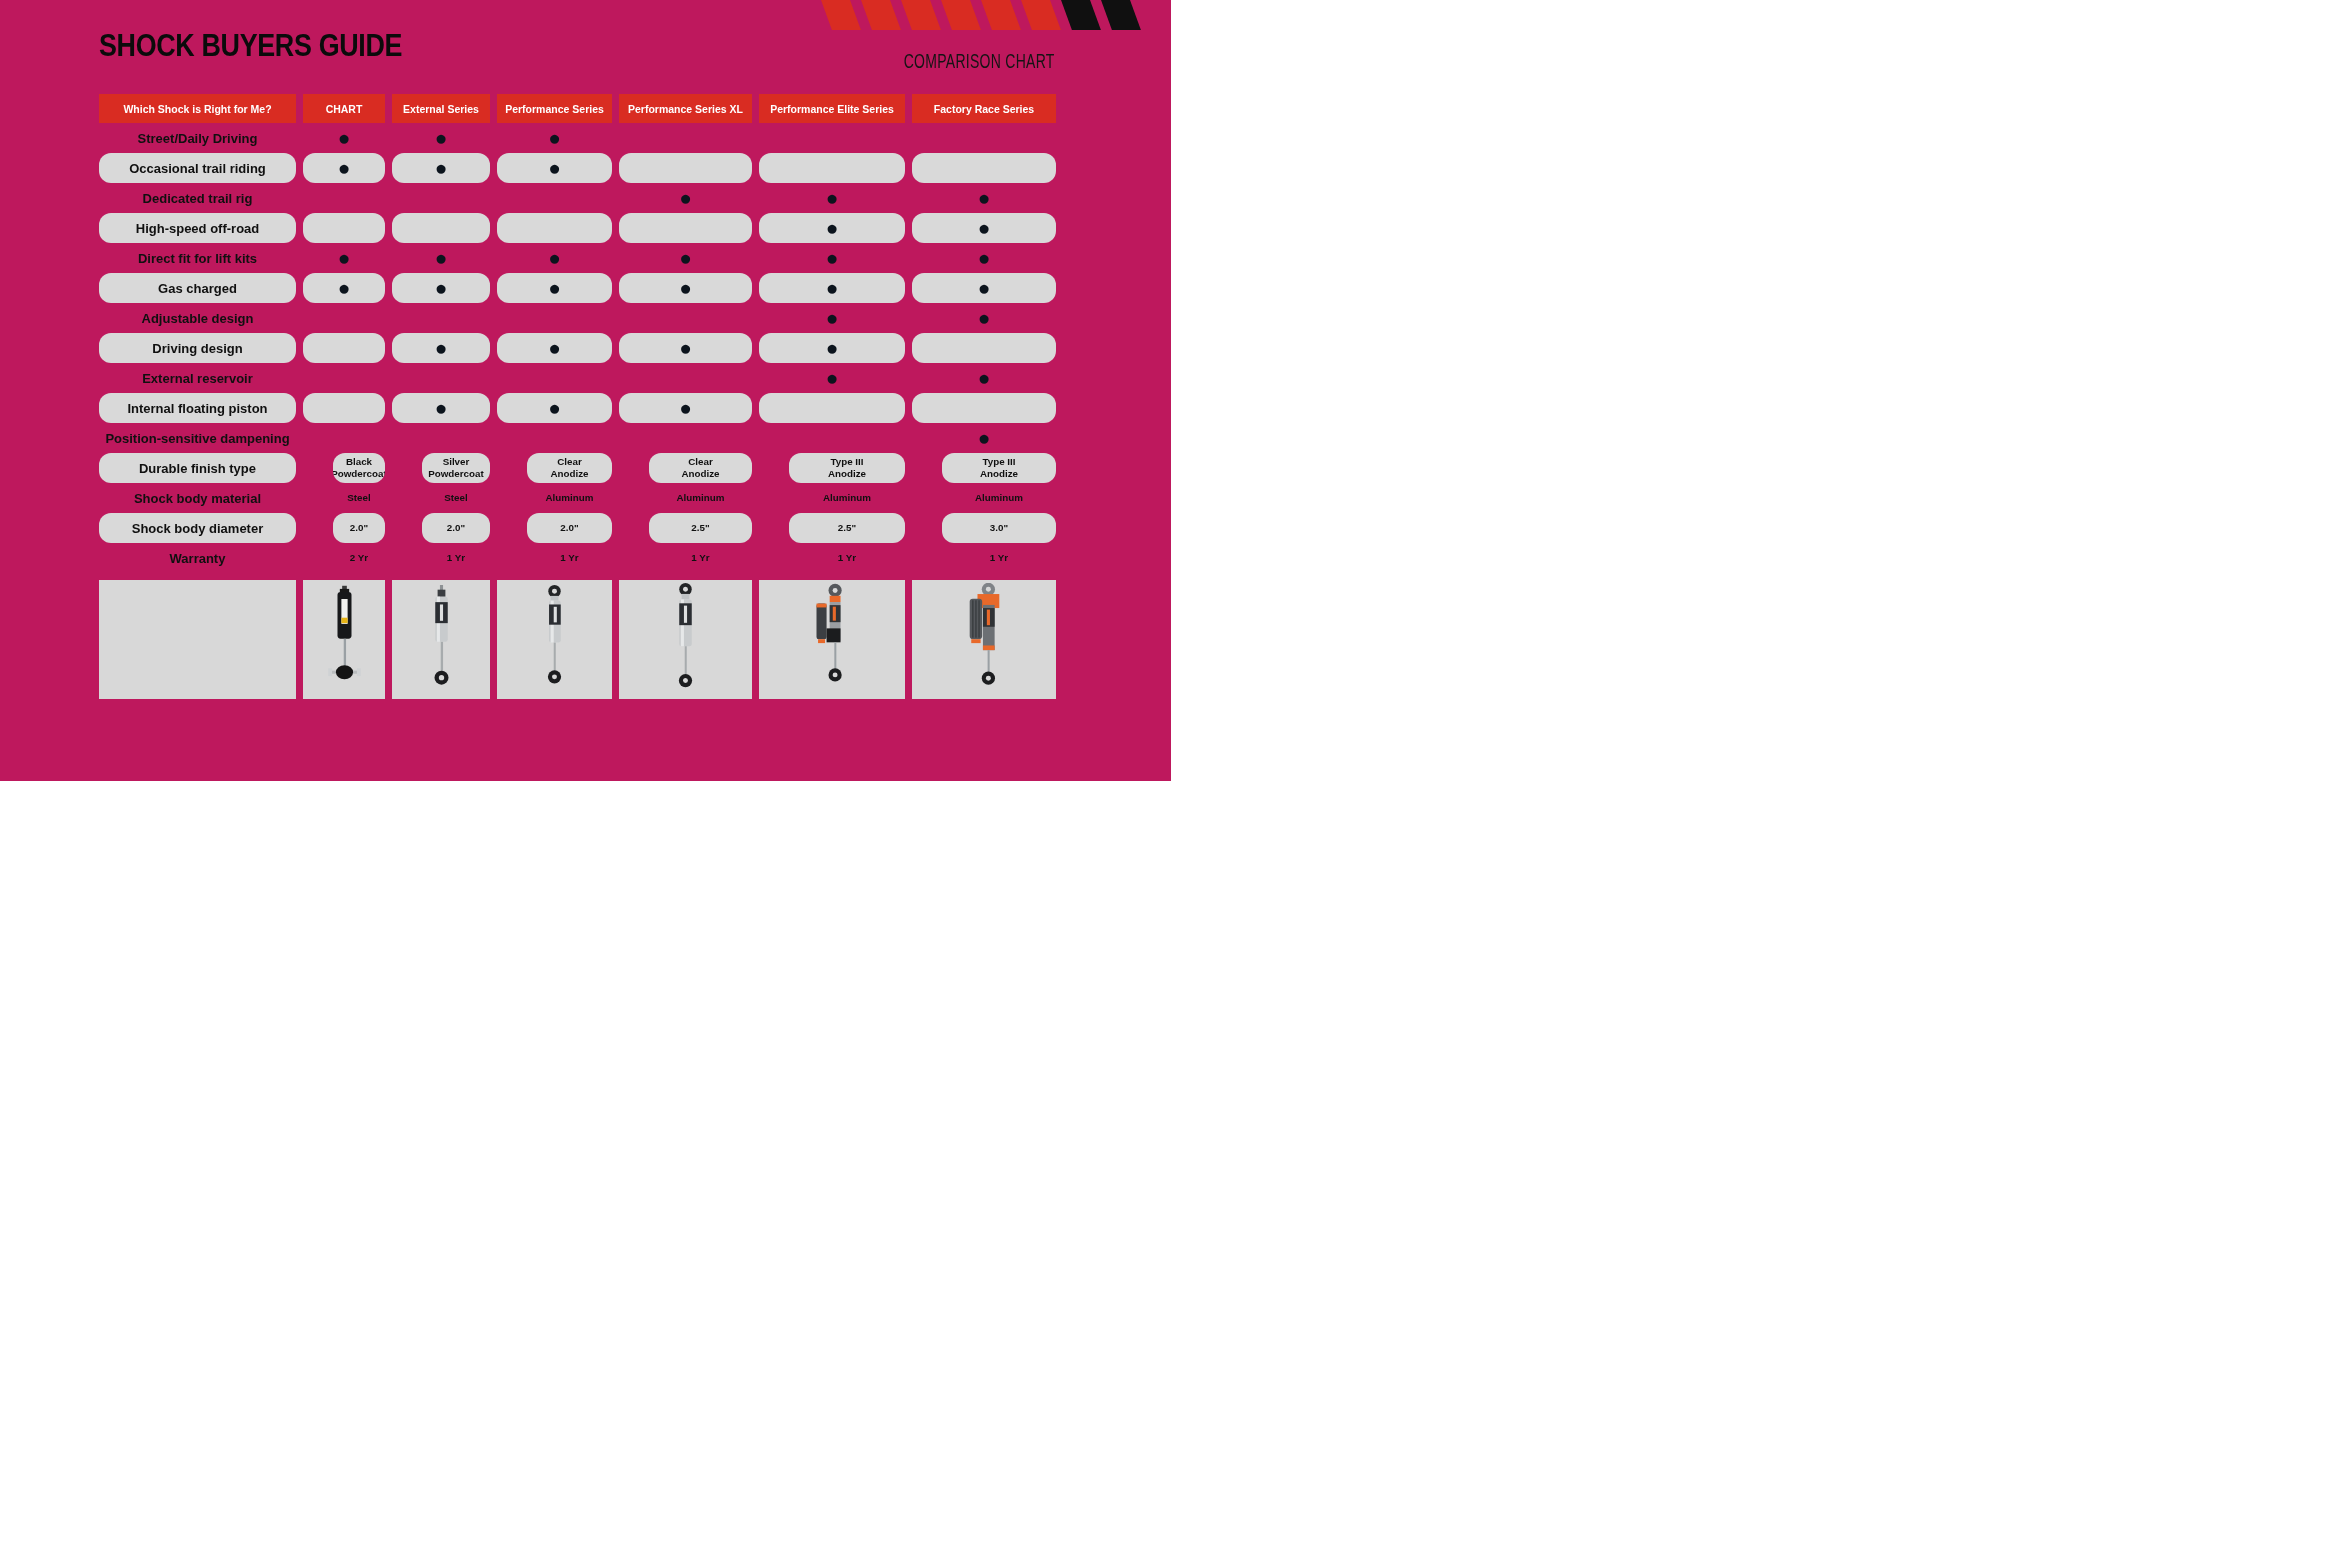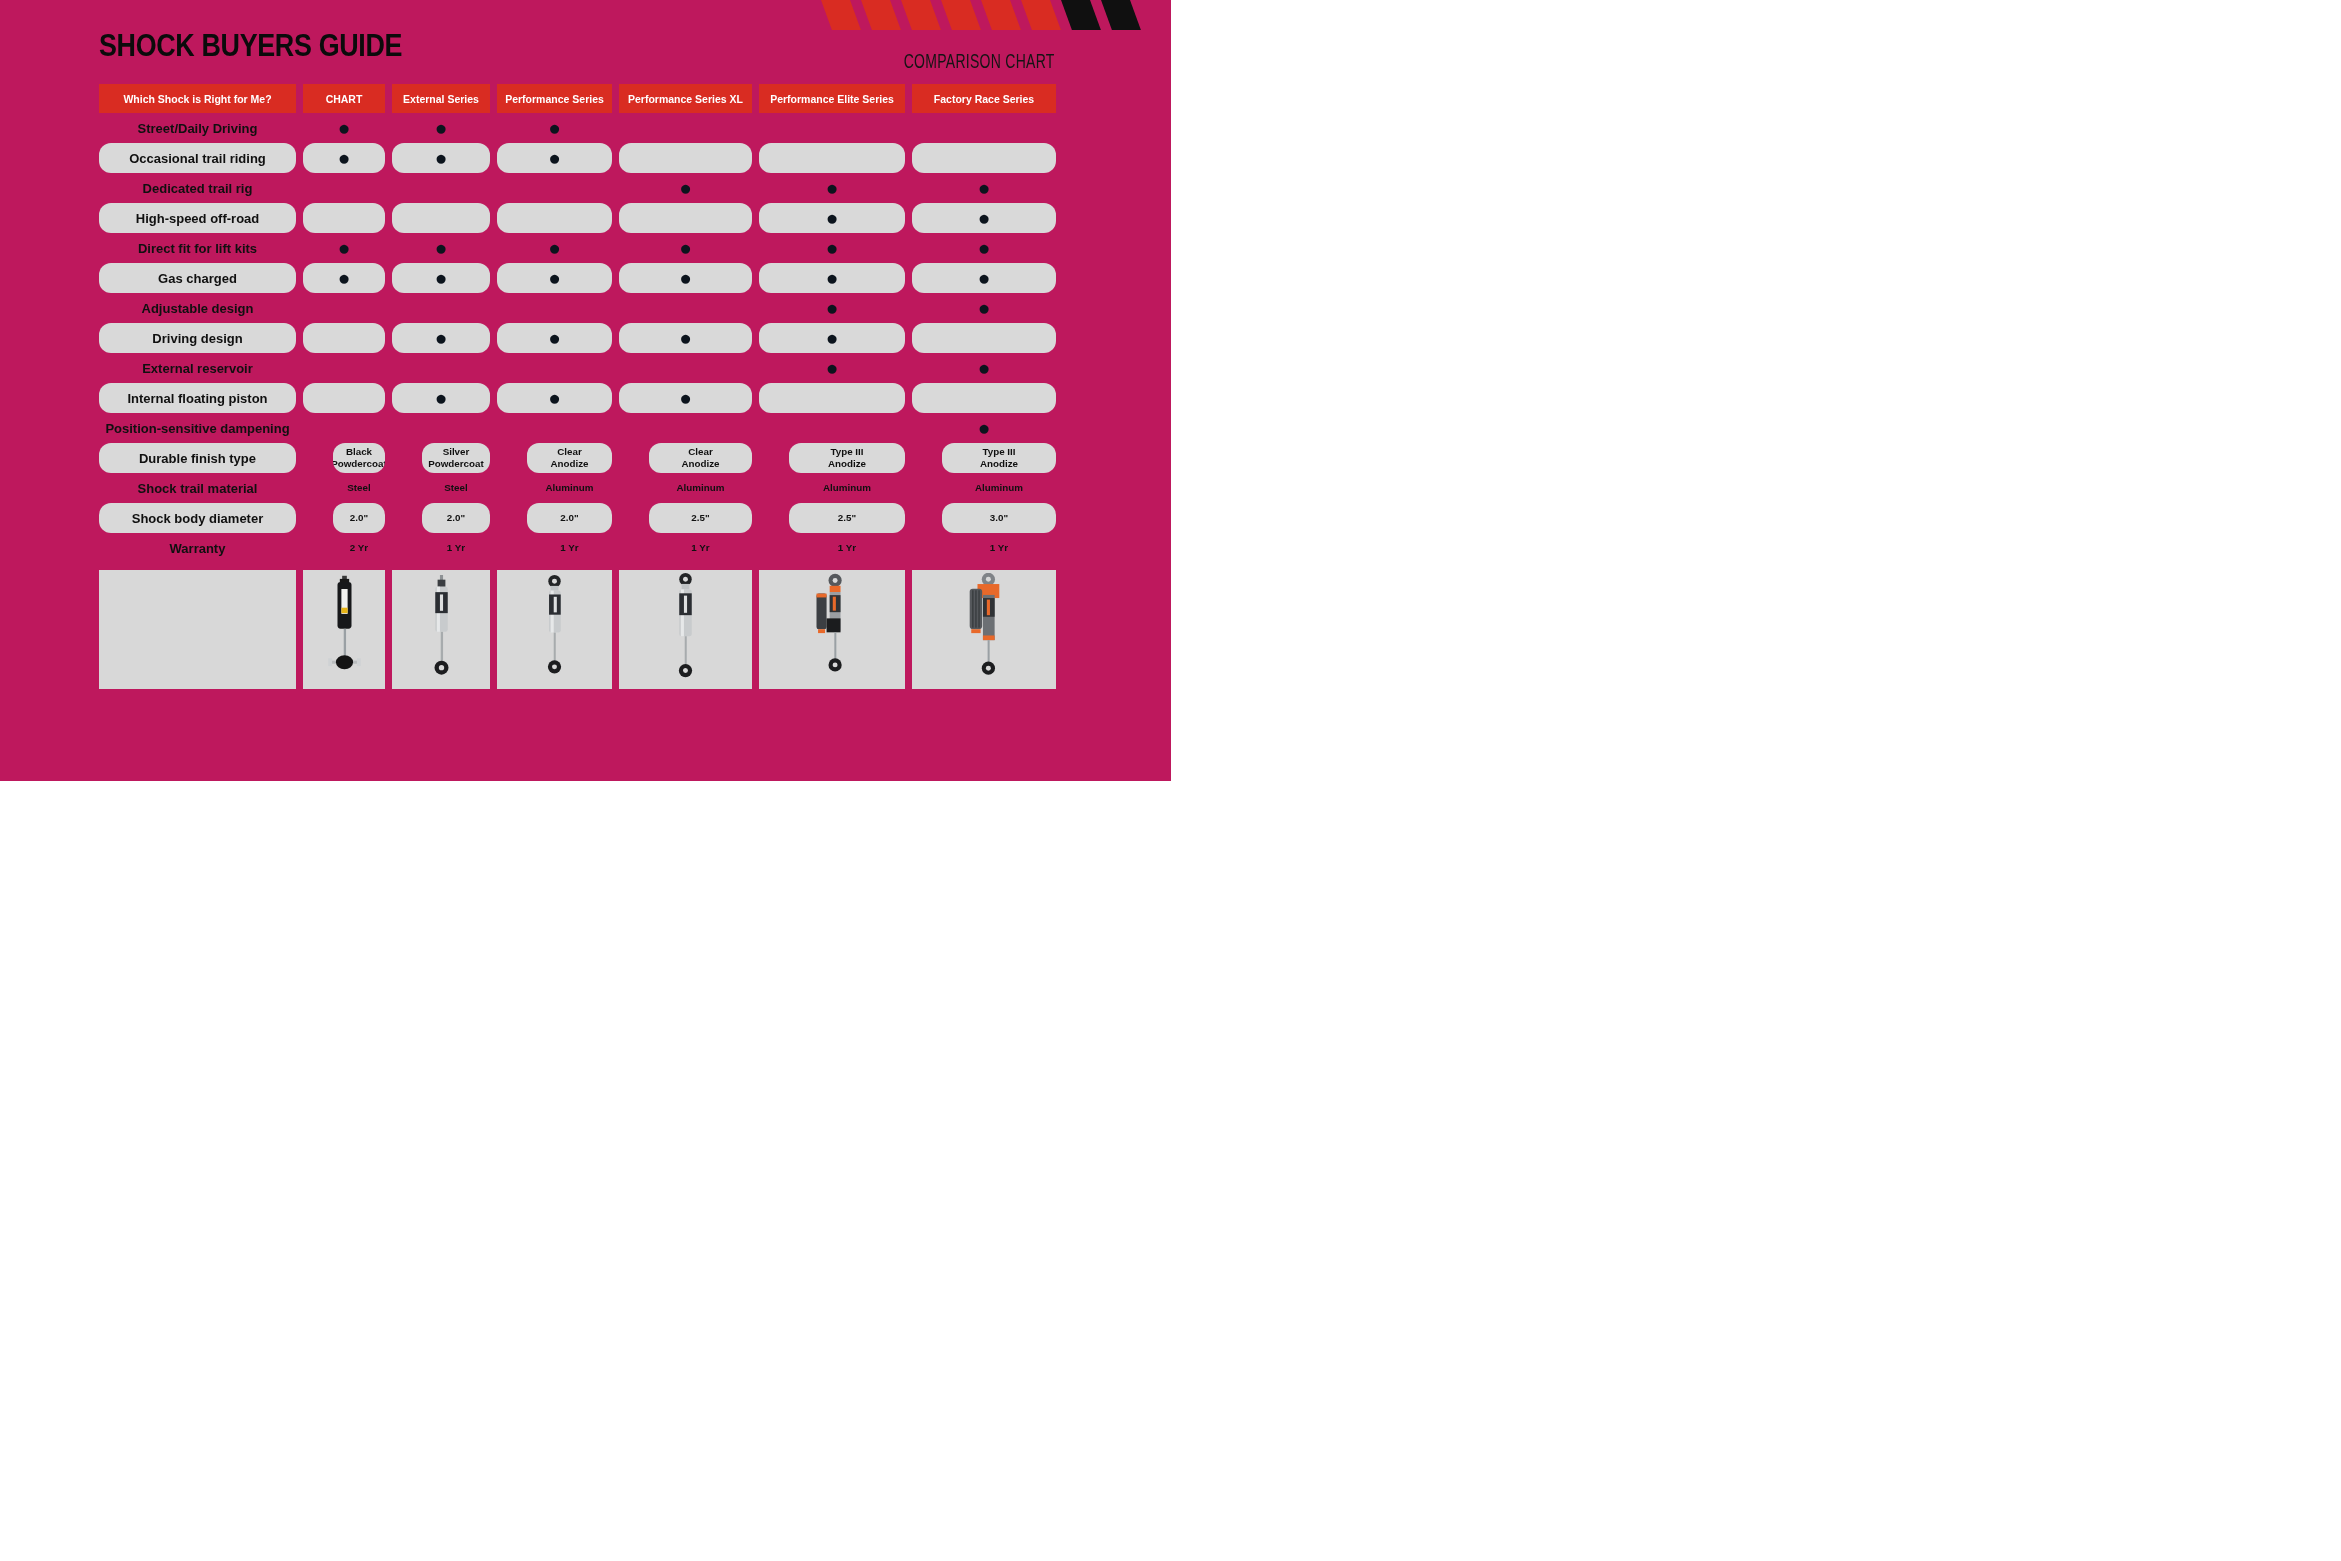--- a/index.html
+++ b/index.html
@@ -11,21 +11,21 @@
   .stripe{width:29px;height:30px;background:#d92c22;transform:skewX(20deg);transform-origin:top left;}
   .stripe.black{background:#101010;}
 
   
   .title{position:absolute;left:99px;top:26.5px;font-size:32px;font-weight:700;color:#0b0b0b;
          letter-spacing:-0.4px;transform:scaleX(0.84);transform-origin:left top;white-space:nowrap;}
   .subtitle{position:absolute;right:116px;top:50px;font-size:20px;font-weight:500;color:#141414;
             letter-spacing:0.4px;transform:scaleX(0.70);transform-origin:right top;white-space:nowrap;}
 
   
-  .table{position:absolute;left:99px;top:84px;width:957px;}
+  .table{position:absolute;left:99px;top:94px;width:957px;}
   .t-row{display:grid;grid-template-columns:197px 82px 98px 115px 133px 146px 144px;
          column-gap:7px;height:30px;}
   .cell{display:flex;align-items:center;justify-content:center;text-align:center;overflow:hidden;}
   .t-row.header{height:29px;}
   .header .cell{background:#d92c22;color:#ffffff;font-weight:700;font-size:10.5px;}
   .gray .cell{background:#d9d9d9;border-radius:12px;}
   .label-cell{font-weight:700;font-size:13px;color:#101010;}
   .dots .value-cell{font-size:21px;line-height:1;color:#0c141d;padding-bottom:1.6px;}
   .spec .value-cell{font-weight:700;font-size:9.8px;line-height:1.2;white-space:pre-line;color:#101010;margin-left:30px;}
   .t-row.images{height:119px;margin-top:7px;}
@@ -183,21 +183,21 @@
 Anodize</div>
       <div class="cell value-cell">Clear
 Anodize</div>
       <div class="cell value-cell">Type III
 Anodize</div>
       <div class="cell value-cell">Type III
 Anodize</div>
     </div>
 
     <div class="t-row spec">
-      <div class="cell label-cell">Shock trail material</div>
+      <div class="cell label-cell">Shock body material</div>
       <div class="cell value-cell">Steel</div>
       <div class="cell value-cell">Steel</div>
       <div class="cell value-cell">Aluminum</div>
       <div class="cell value-cell">Aluminum</div>
       <div class="cell value-cell">Aluminum</div>
       <div class="cell value-cell">Aluminum</div>
     </div>
 
     <div class="t-row spec gray">
       <div class="cell label-cell">Shock body diameter</div>

